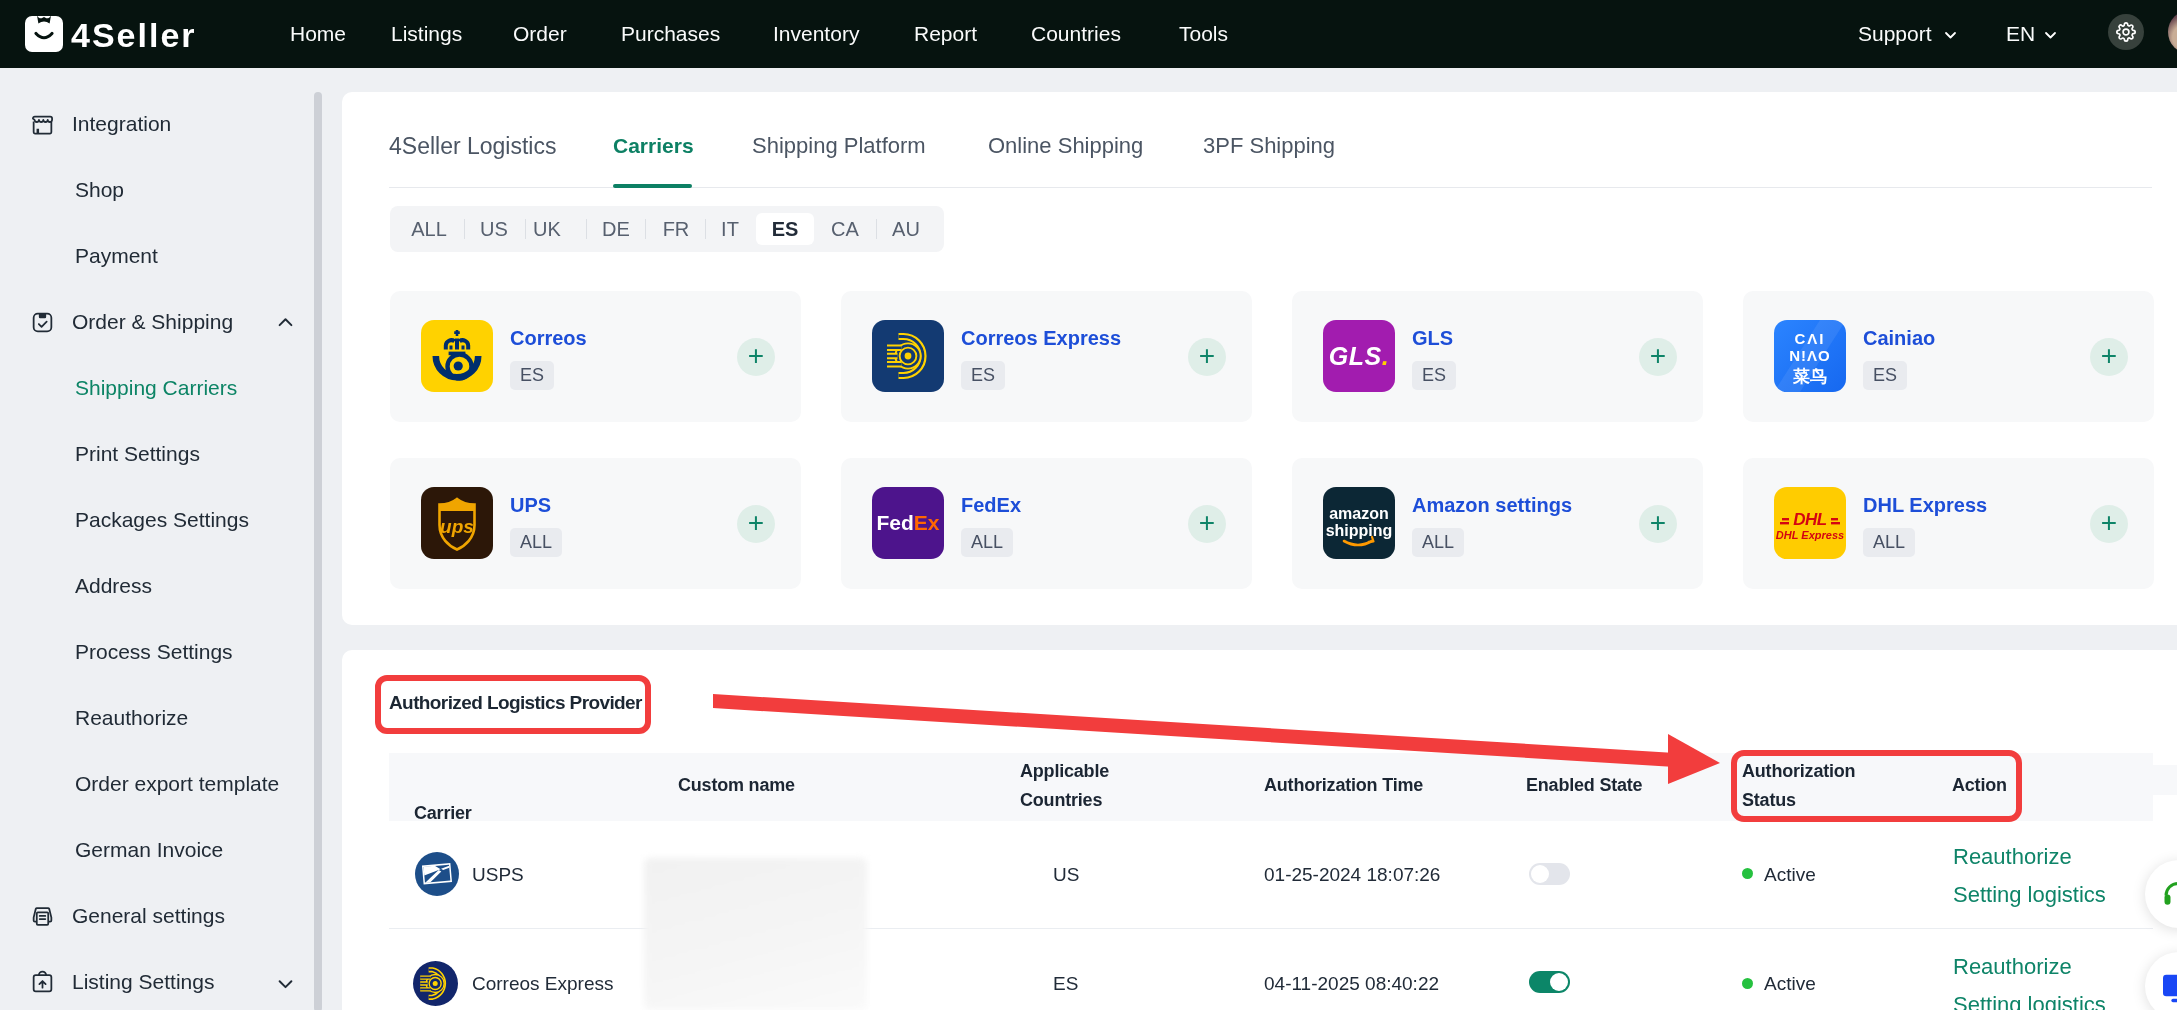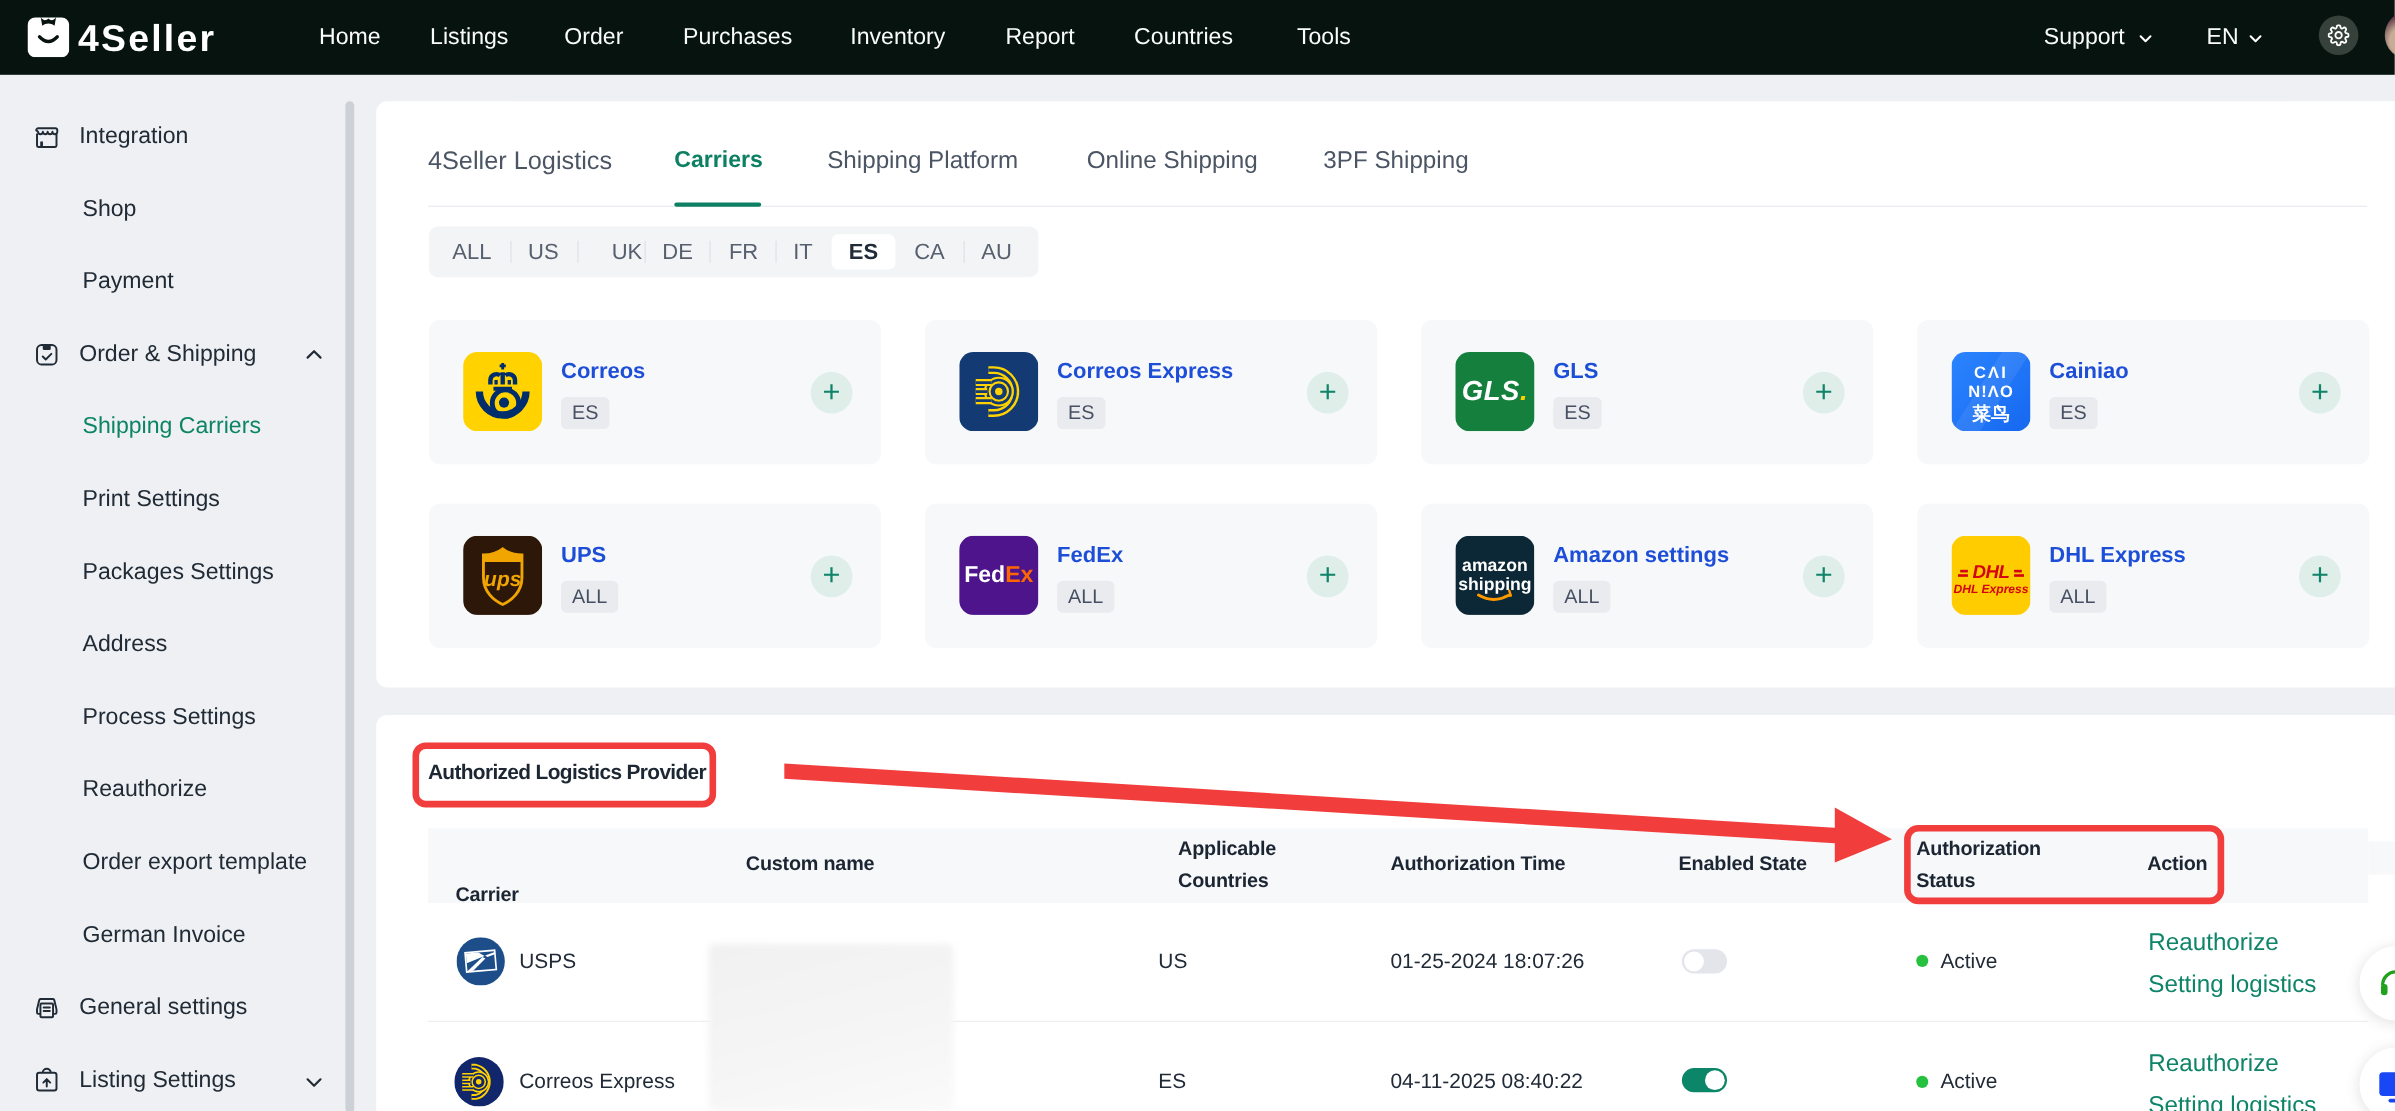--- a/index.html
+++ b/index.html
@@ -123,21 +123,21 @@
   <div class="tab" style="left:47px; font-size:23px;">4Seller Logistics</div>
   <div class="tab" style="left:271px; font-size:21px; color:#0d8064; font-weight:700;">Carriers</div>
   <div class="tab" style="left:410px;">Shipping Platform</div>
   <div class="tab" style="left:646px;">Online Shipping</div>
   <div class="tab" style="left:861px;">3PF Shipping</div>
   <div style="position:absolute; left:271px; top:92px; width:79px; height:4px; background:#0d8064; border-radius:2px;"></div>
 
   <div class="pillbar">
     <div class="pill-item" style="left:8px;  width:62px;">ALL</div>
     <div class="pill-item" style="left:78px; width:52px;">US</div>
-    <div class="pill-item" style="left:154px;width:52px;text-align:center;">UK</div>
+    <div class="pill-item" style="left:131px;width:52px;text-align:center;">UK</div>
     <div class="pill-item" style="left:200px;width:52px;">DE</div>
     <div class="pill-item" style="left:261px;width:50px;">FR</div>
     <div class="pill-item" style="left:317px;width:46px;">IT</div>
     <div style="position:absolute; left:366px; top:7px; width:58px; height:32px; background:#fff; border-radius:6px; text-align:center; line-height:32px; font-size:20px; font-weight:700; color:#222c39;">ES</div>
     <div class="pill-item" style="left:429px;width:52px;">CA</div>
     <div class="pill-item" style="left:490px;width:52px;">AU</div>
     <span class="pill-sep" style="left:74px;"></span>
     <span class="pill-sep" style="left:135px;"></span>
     <span class="pill-sep" style="left:196px;"></span>
     <span class="pill-sep" style="left:255px;"></span>
@@ -175,21 +175,21 @@
    <path d="M15 27.8 h14.5 M15 36 h10.5 M15 44.2 h14.5" stroke-width="6.4"></path>
    <path d="M15 27.8 h14.5 M15 36 h10.5 M15 44.2 h14.5" stroke="#133a72" stroke-width="2.4"></path>
    </g>
           </svg></div>
     <div class="cname">Correos Express</div>
     <div class="cbadge">ES</div>
     <div class="cplus">+</div>
   </div>
 <div class="ccard" style="left:950px; top:199px;">
     <div class="clogo">
-          <div style="width:72px;height:72px;background:#15803d;color:#fff;font-weight:700;font-style:italic;font-size:25px;text-align:center;line-height:72px;letter-spacing:0.5px;">GLS<span style="color:#ffd200;">.</span></div>
+          <div style="width:72px;height:72px;background:#a21caf;color:#fff;font-weight:700;font-style:italic;font-size:25px;text-align:center;line-height:72px;letter-spacing:0.5px;">GLS<span style="color:#ffd200;">.</span></div>
         </div>
     <div class="cname">GLS</div>
     <div class="cbadge">ES</div>
     <div class="cplus">+</div>
   </div>
 <div class="ccard" style="left:1401px; top:199px;">
     <div class="clogo"><svg width="72" height="72" viewBox="0 0 72 72">
             <defs>
               <linearGradient id="cng" x1="0" y1="0" x2="1" y2="1">
                 <stop offset="0" stop-color="#2b84ff"></stop>
@@ -256,21 +256,21 @@
 </div>
 </div>
 
 <div id="card2">
   <div style="position:absolute; left:47px; top:42px; font-size:19px; letter-spacing:-0.6px; font-weight:700; color:#1c2733;">Authorized Logistics Provider</div>
 
   <div style="position:absolute; left:47px; top:103px; width:1764px; height:68px; background:#f7f8fa;"></div>
   <div style="position:absolute; left:1811px; top:115px; width:24px; height:30px; background:#f7f8fa;"></div>
   <div class="th" style="left:72px;  top:122px;margin-top:28px;">Carrier</div>
   <div class="th" style="left:336px; top:122px;">Custom name</div>
-  <div class="th" style="left:729px; top:107px; line-height:29px;">Applicable<br>Countries</div>
+  <div class="th" style="left:678px; top:107px; line-height:29px;">Applicable<br>Countries</div>
   <div class="th" style="left:922px; top:122px;">Authorization Time</div>
   <div class="th" style="left:1184px;top:122px;">Enabled State</div>
   <div class="th" style="left:1400px;top:107px; line-height:29px;">Authorization<br>Status</div>
   <div class="th" style="left:1610px;top:122px;">Action</div>
 
   <svg style="position:absolute; left:73px; top:202px;" width="44" height="44" viewBox="0 0 44 44">
     <circle cx="22" cy="22" r="22" fill="#1d4e89"></circle>
     <g transform="rotate(-5 22 22)">
     <rect x="8.5" y="13" width="27" height="17.5" fill="none" stroke="#fff" stroke-width="1.5"></rect>
     <path d="M9.2 13.7 L20.5 13.7 L26 17.5 L9.2 22.5 Z" fill="#fff"></path>

